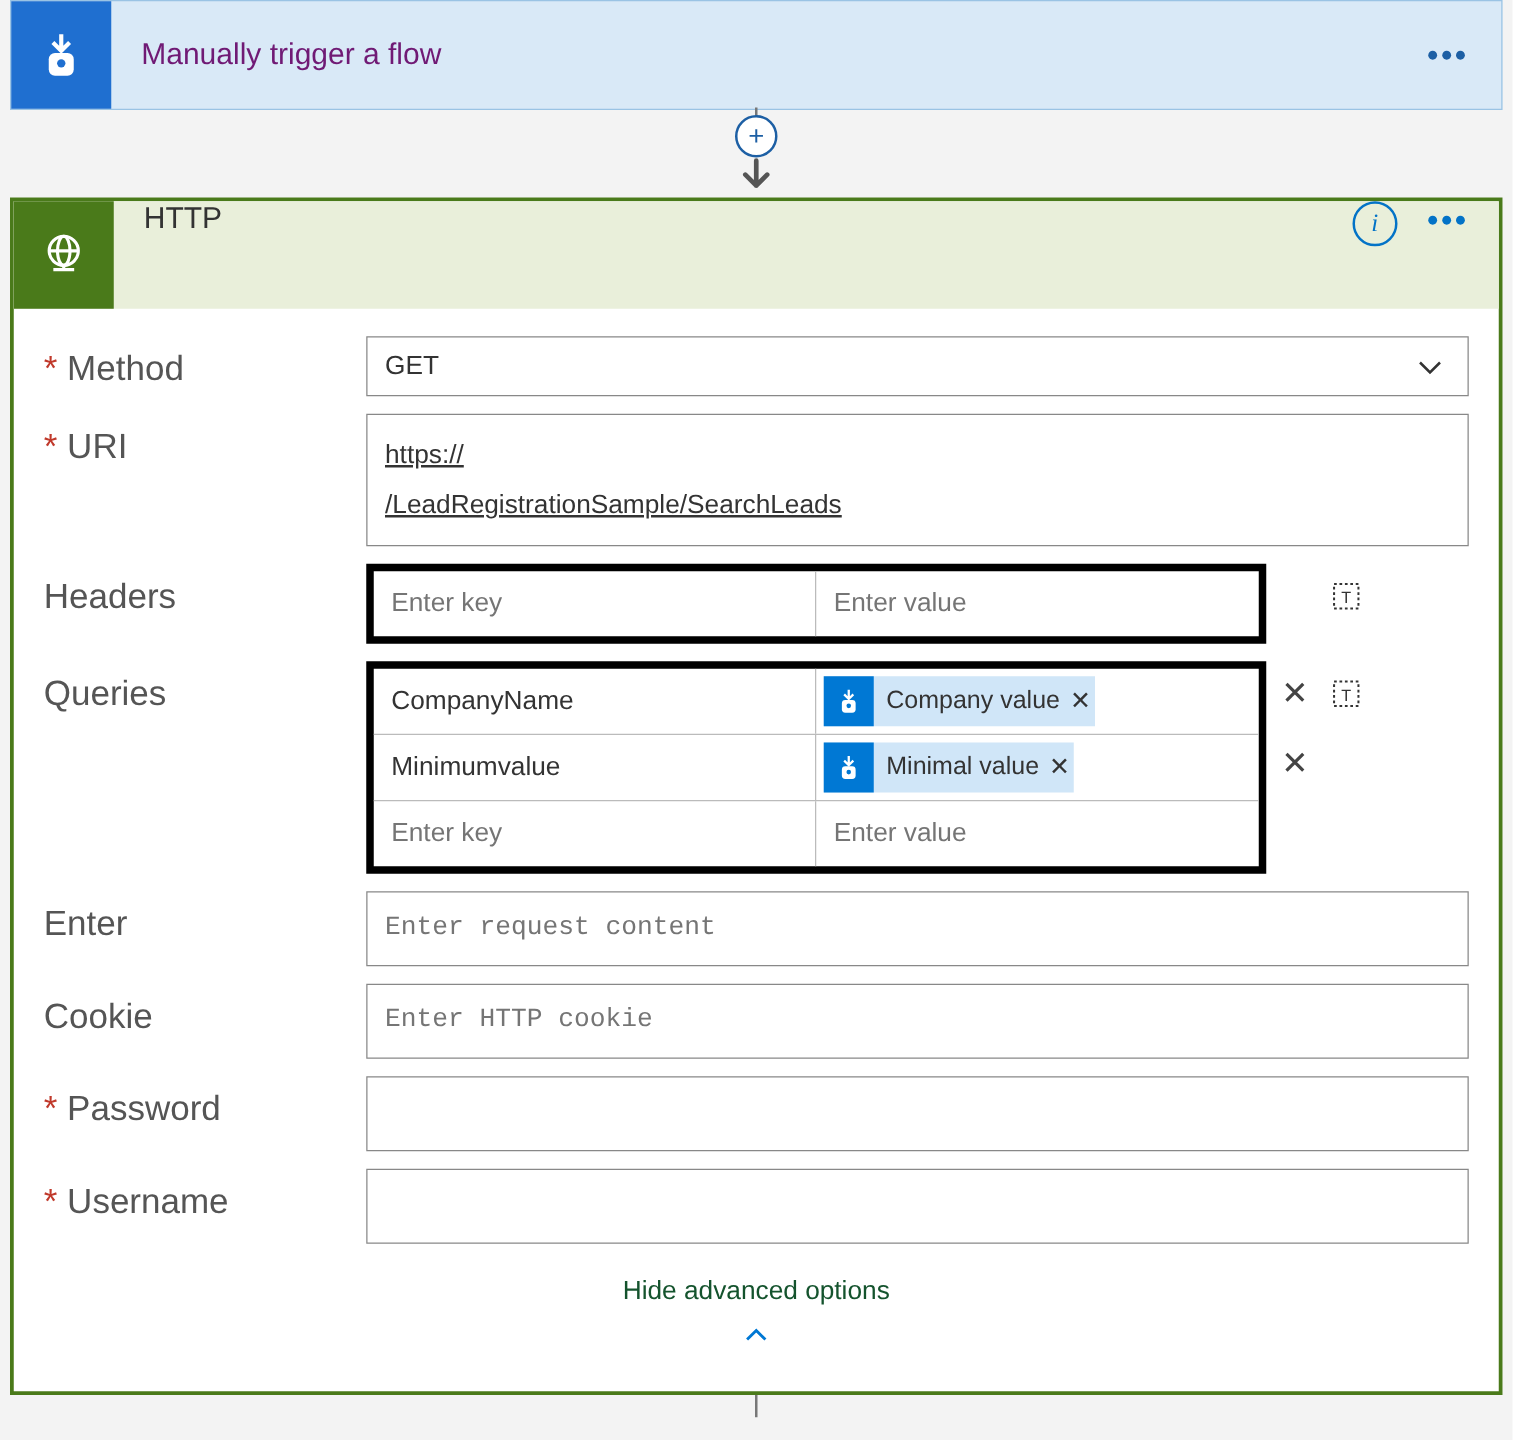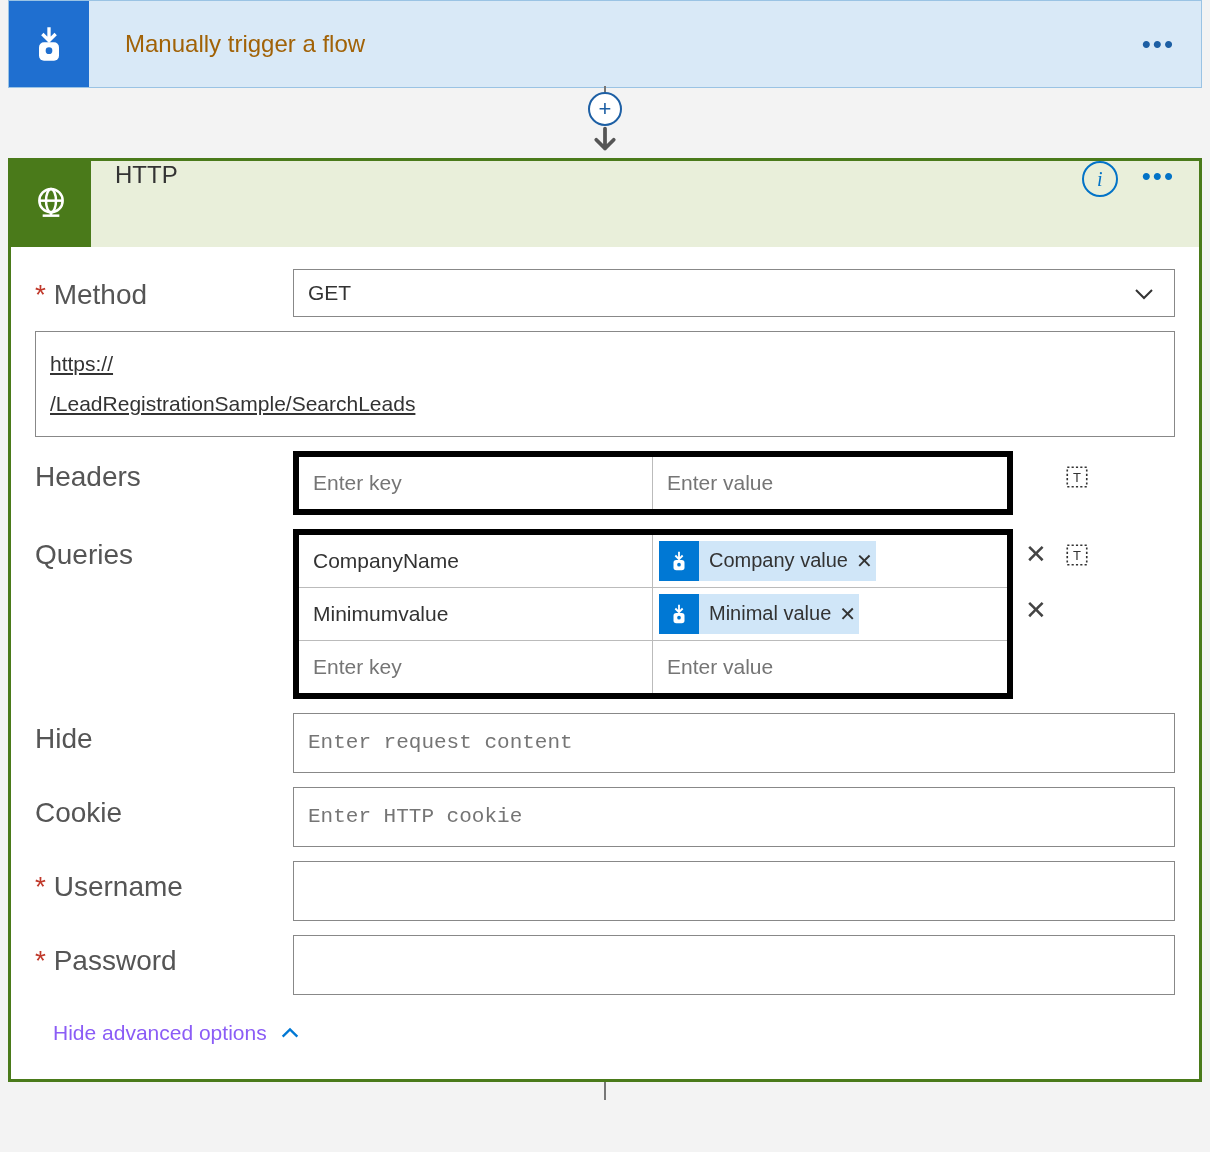--- a/index.html
+++ b/index.html
@@ -22,23 +22,23 @@
     .trigger-icon-box {
       width: 80px;
       height: 100%;
       background: #1f6fd0;
       display: flex;
       align-items: center;
       justify-content: center;
     }
     .trigger-title {
       flex: 1;
-      padding-left: 36px;
+      padding-left: 24px;
       font-size: 24px;
-      color: #a16207;
+      color: #701a75;
     }
     .trigger-more {
       padding-right: 26px;
       color: #1d5fa4;
       font-size: 26px;
       letter-spacing: 2px;
       cursor: pointer;
     }
     
     
@@ -259,22 +259,23 @@
       color: #333;
       cursor: pointer;
     }
     
     .adv-toggle {
       display: flex;
       align-items: center;
       gap: 12px;
       padding: 12px 18px 24px 18px;
       font-size: 21px;
-      color: #8b5cf6;
-      cursor: pointer;
+      color: #14532d;
+      cursor: pointer;
+      flex-direction: column;
     }
     .caret-up { color: #0078d4; }
     
     .bottom-connector {
       display: flex;
       justify-content: center;
       padding-top: 0;
     }
     .bottom-line {
       width: 2px;
@@ -339,20 +340,21 @@
         <div class="select-box">
           <span>GET</span>
           <svg class="select-caret" width="24" height="24" viewBox="0 0 24 24">
               <path d="M4 8 L12 16 L20 8" stroke="#333" stroke-width="2" fill="none"></path>
             </svg>
         </div>
       </div>
     </div>
 
     <div class="row">
+      <div class="label"><span class="req">*</span> <span>URI</span></div>
       <div class="field-col">
         <div class="multiline-box" style="white-space: pre-line; text-decoration: underline;">https://
 /LeadRegistrationSample/SearchLeads</div>
       </div>
     </div>
 
     <div class="row">
       <div class="label">Headers</div>
       <div class="field-col">
         <div class="kv-wrap">
@@ -440,52 +442,52 @@
             <div class="kv-action-row">
               <span class="del-x">✕</span>
             </div>
             <div class="kv-action-row"></div>
           </div>
         </div>
       </div>
     </div>
 
     <div class="row">
-      <div class="label">Hide</div>
+      <div class="label">Enter</div>
       <div class="field-col">
         <div class="text-box">
             <input class="bare" placeholder="Enter request content" style="">
           </div>
       </div>
     </div>
 
     <div class="row">
       <div class="label">Cookie</div>
       <div class="field-col">
         <div class="text-box">
             <input class="bare" placeholder="Enter HTTP cookie" style="">
           </div>
       </div>
     </div>
 
 
     <div class="row">
+      <div class="label"><span class="req">*</span> <span>Password</span></div>
+      <div class="field-col">
+        <div class="text-box">
+            <input class="bare" type="password" value="" style="">
+          </div>
+      </div>
+    </div>
+
+    <div class="row">
       <div class="label"><span class="req">*</span> <span>Username</span></div>
       <div class="field-col">
         <div class="text-box">
             <input class="bare" value="" style="">
-          </div>
-      </div>
-    </div>
-
-    <div class="row">
-      <div class="label"><span class="req">*</span> <span>Password</span></div>
-      <div class="field-col">
-        <div class="text-box">
-            <input class="bare" type="password" value="" style="">
           </div>
       </div>
     </div>
 
     <div class="adv-toggle">
       <span>Hide advanced options</span>
       <svg class="caret-up" width="22" height="22" viewBox="0 0 24 24">
           <path d="M4 16 L12 8 L20 16" stroke="#0078d4" stroke-width="2.5" fill="none"></path>
         </svg>
     </div>

